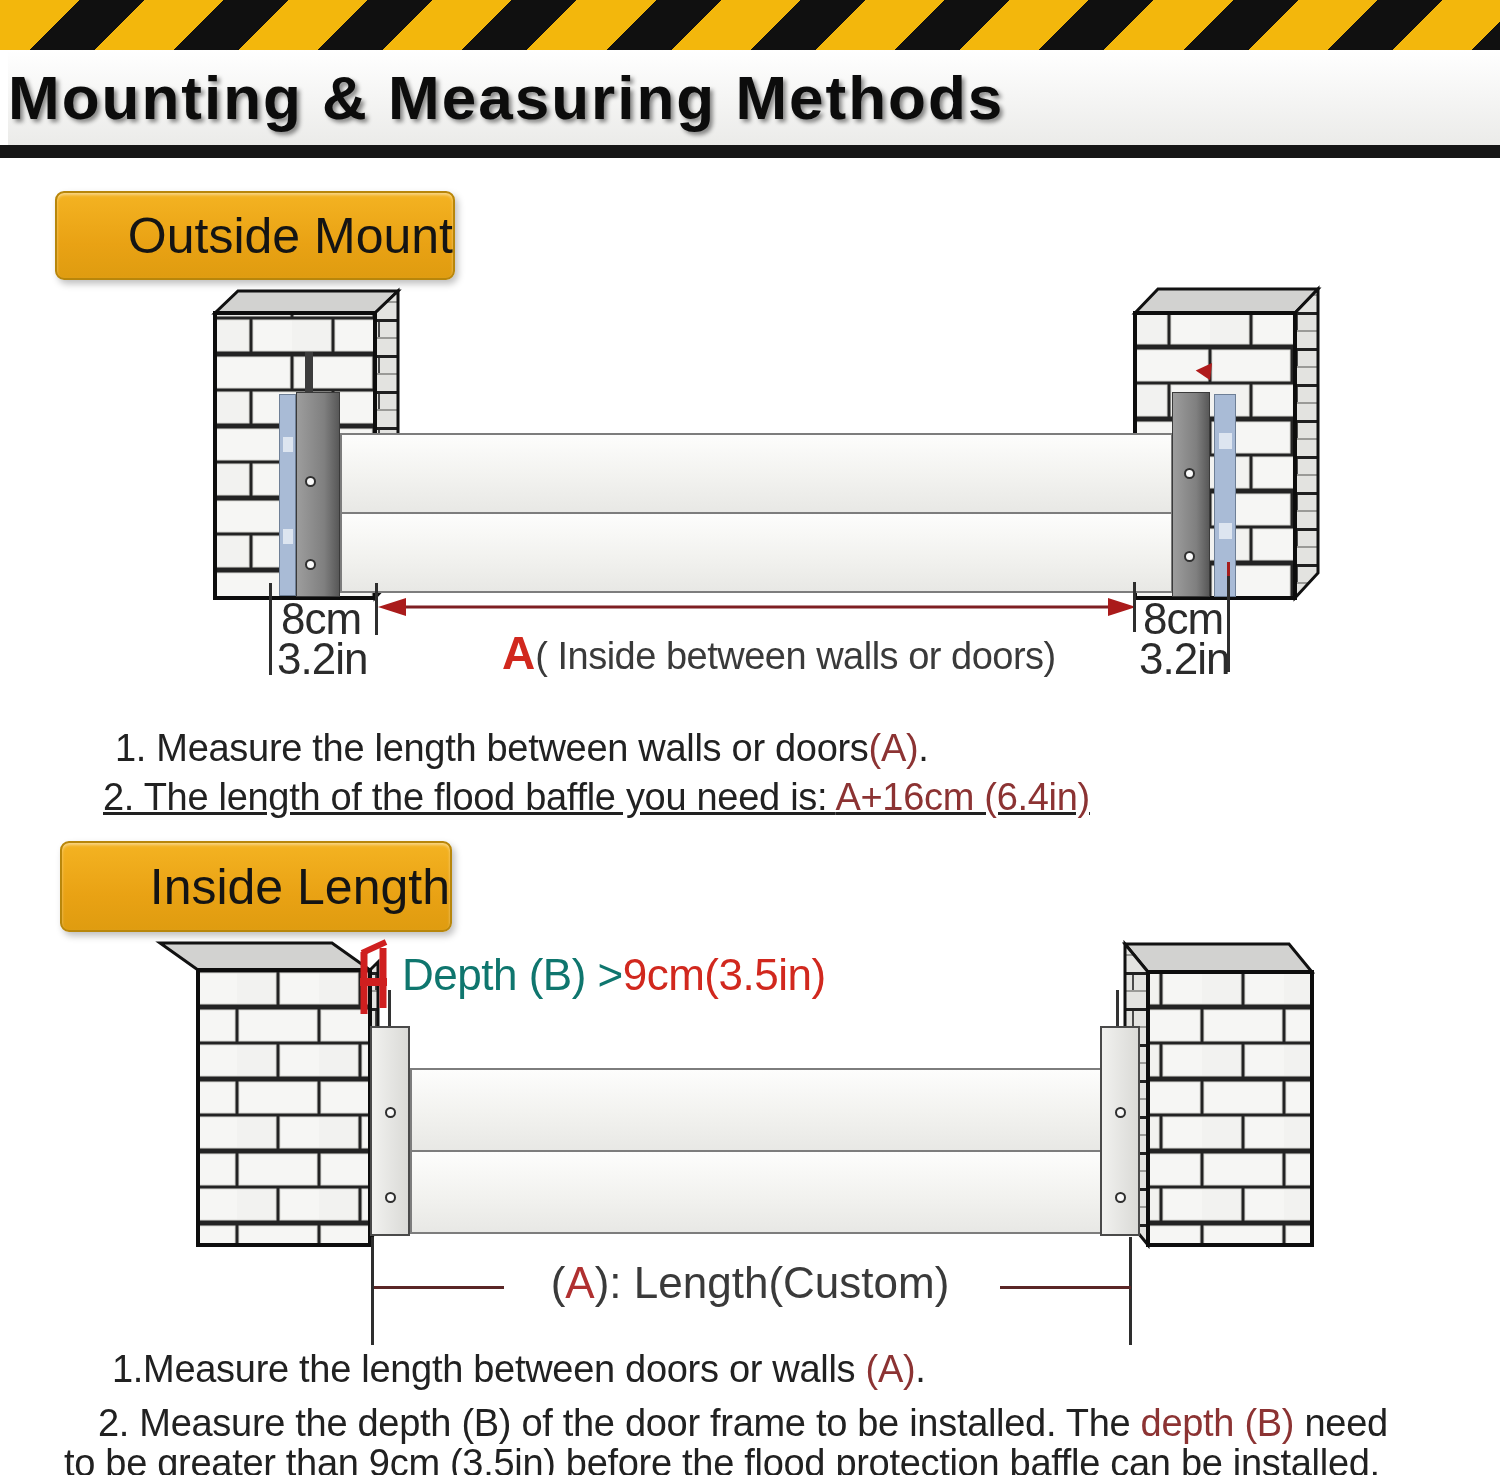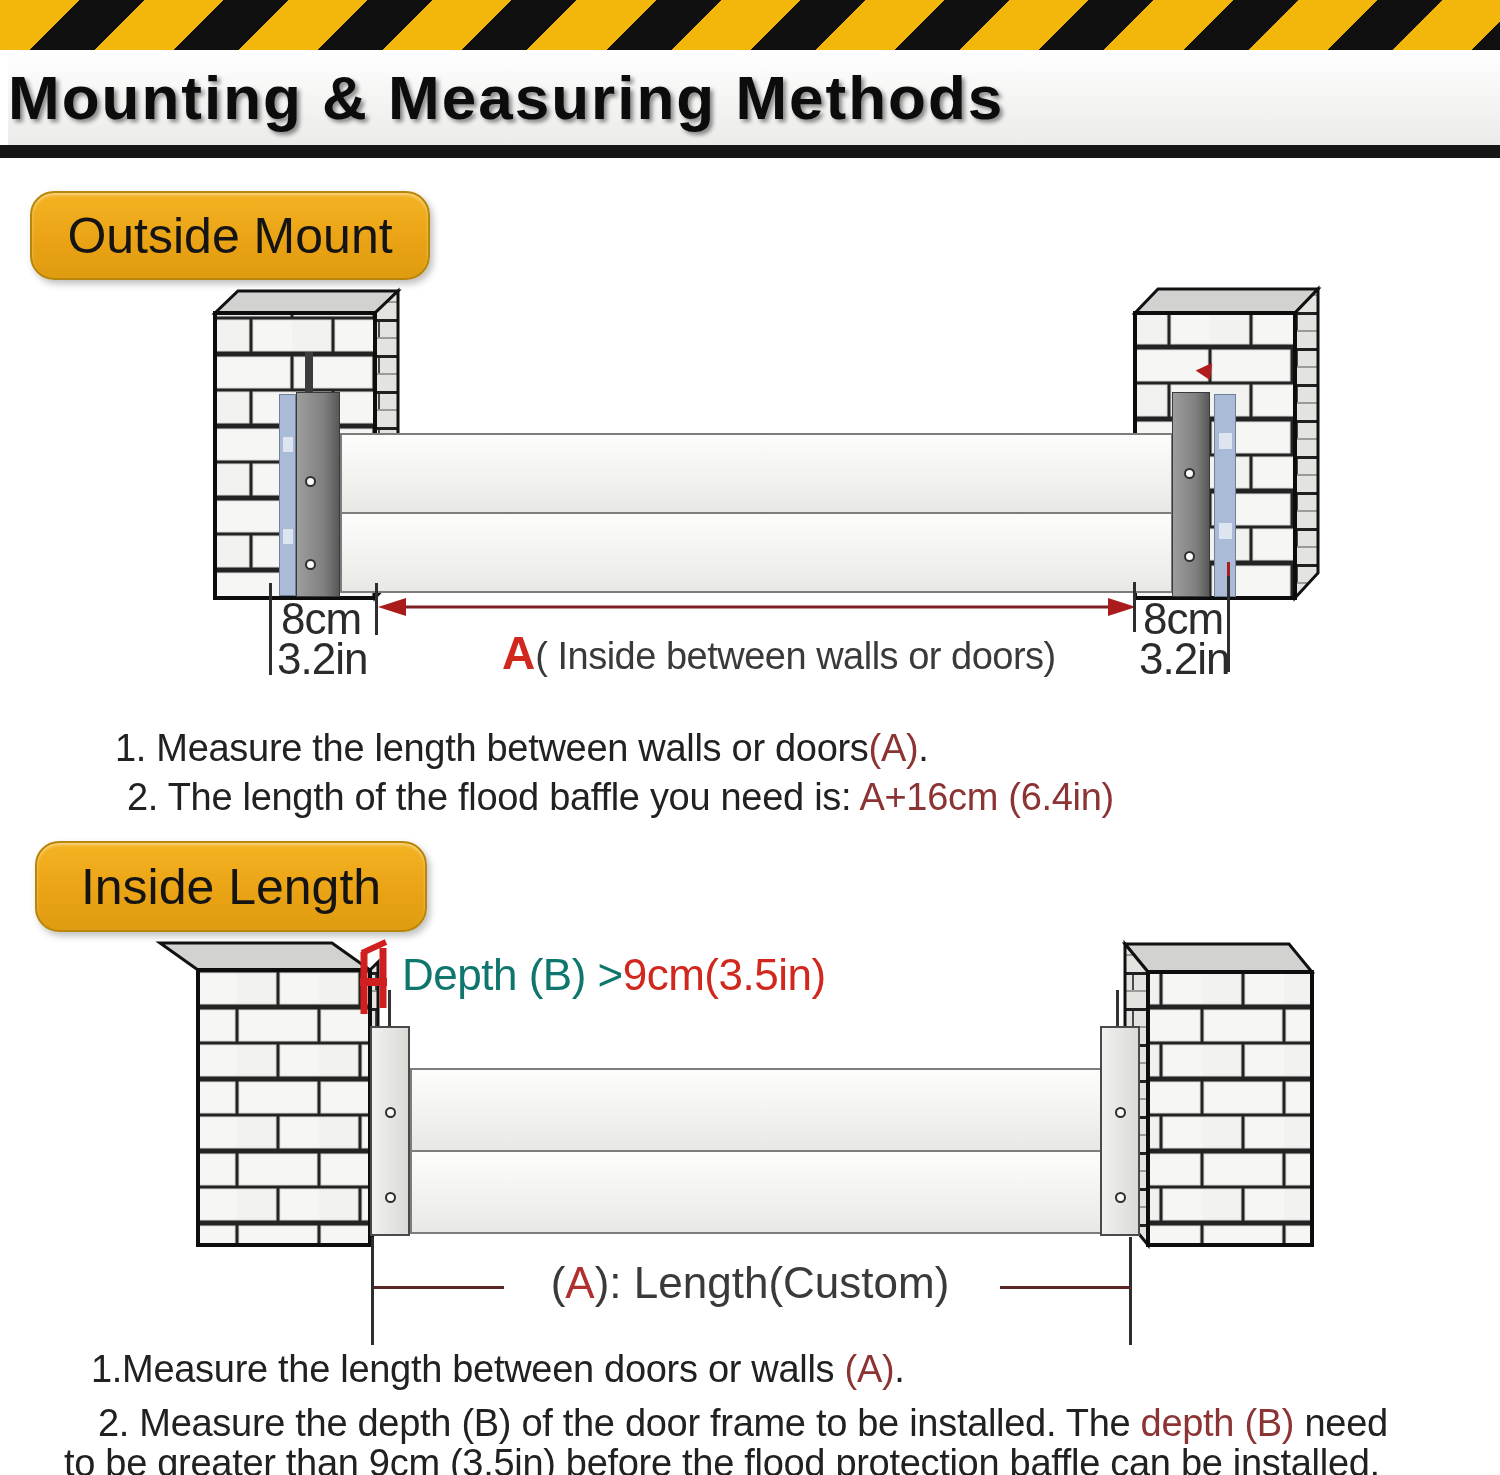--- a/index.html
+++ b/index.html
@@ -10,25 +10,25 @@
   
   .stripes{left:0;top:0;width:1500px;height:50px;
     background:repeating-linear-gradient(135deg,#f3b70c 0 56px,#101010 56px 102px);}
   .titleband{left:8px;top:50px;width:1500px;height:95px;
     background:linear-gradient(180deg,#ffffff,#ebebe9);
     display:flex;align-items:center;justify-content:flex-start;}
   .title{font-size:62px;font-weight:bold;letter-spacing:2px;color:#0c0c0c;
     text-shadow:3px 3px 4px rgba(0,0,0,.45);}
   .blackbar{left:0;top:145px;width:1500px;height:13px;background:#161616;}
   
-  .badge{border-radius:24px;border:2px solid #b8860b;
+  .badge{border-radius:9px;border:2px solid #b8860b;
     background:linear-gradient(180deg,#f4b322,#e9a214 60%,#df9c10);
     box-shadow:3px 4px 7px rgba(0,0,0,.25), inset 0 2px 3px rgba(255,255,255,.45);
-    display:flex;align-items:center;justify-content:center;
-    font-size:50px;color:#141414;}
+    display:flex;align-items:center;justify-content:flex-end;
+    font-size:50px;color:#141414;margin-left:25px;}
   
   .panel{box-sizing:border-box;border:2px solid #7d7d7d;
     background:linear-gradient(180deg,#fdfdfc 0%,#f2f2ef 55%,#e8e8e5 100%);}
   
   .grayBracket{box-sizing:border-box;border:1px solid #3a3a3a;
     background:linear-gradient(90deg,#9d9d9d,#7f7f7f 65%,#585858);}
   .lightBracket{box-sizing:border-box;border:2px solid #4a4a4a;
     background:linear-gradient(90deg,#f1f1ef,#dadad7);}
   .blueStrip{box-sizing:border-box;border:1px solid #6e7f96;background:#a9bbd6;}
   .blueMark{position:absolute;background:#dde5f0;}
@@ -129,21 +129,21 @@
 
   <div class="abs tick" style="left:1133px;top:582px;height:50px;"></div>
   <div class="abs dim nowrap" style="left:1143px;top:594px;">8cm</div>
   <div class="abs dim nowrap" style="left:1139px;top:634px;">3.2in</div>
   <div class="abs" style="left:1227px;top:562px;width:3px;height:14px;background:#a51d1d;"></div>
   <div class="abs tick" style="left:1227px;top:576px;height:96px;"></div>
 
   <div class="abs step nowrap" style="left:115px;top:727px;">
     <span>1. Measure the length between walls or doors</span><span class="maroon">(A)</span><span>.</span>
   </div>
-  <div class="abs step nowrap" style="left:127px;top:776px;">
+  <div class="abs step nowrap" style="left:103px;top:776px;text-decoration:underline;">
     <span>2. The length of the flood baffle you need is: </span><span class="maroon">A+16cm (6.4in)</span>
   </div>
 
   <div class="abs badge" style="left:35px;top:841px;width:388px;height:87px;">
     <span>Inside Length</span>
   </div>
 
   <svg class="abs" style="left:155px;top:936px;" width="230" height="316">
     <polygon points="43,34 215,34 177,7 5,7" fill="#d2d2d0" stroke="#111" stroke-width="3"></polygon>
     <polygon points="215,34 223,26 223,282 215,309" fill="url(#sideP)" stroke="#111" stroke-width="3"></polygon>
@@ -184,21 +184,21 @@
   </div>
 
   <div class="abs tick" style="left:371px;top:1237px;height:108px;"></div>
   <div class="abs tick" style="left:1129px;top:1237px;height:108px;"></div>
   <div class="abs measureSeg" style="left:374px;top:1286px;width:130px;"></div>
   <div class="abs measureSeg" style="left:1000px;top:1286px;width:131px;"></div>
   <div class="abs nowrap" style="left:500px;top:1258px;width:500px;text-align:center;font-size:44px;">
     <span class="dark">(</span><span class="maroon" style="font-weight:normal;color:#b03030;">A</span><span class="dark">): Length(Custom)</span>
   </div>
 
-  <div class="abs step nowrap" style="left:91px;top:1348px;">
+  <div class="abs step nowrap" style="left:112px;top:1348px;">
     <span>1.Measure the length between doors or walls </span><span class="maroon">(A)</span><span>.</span>
   </div>
   <div class="abs step nowrap" style="left:98px;top:1402px;">
     <span>2. Measure the depth (B) of the door frame to be installed. The </span><span class="maroon">depth (B)</span><span> need</span>
   </div>
   <div class="abs step nowrap" style="left:64px;top:1442px;">
     <span>to be greater than 9cm (3.5in) before the flood protection baffle can be installed.</span>
   </div>
 
 </div>

